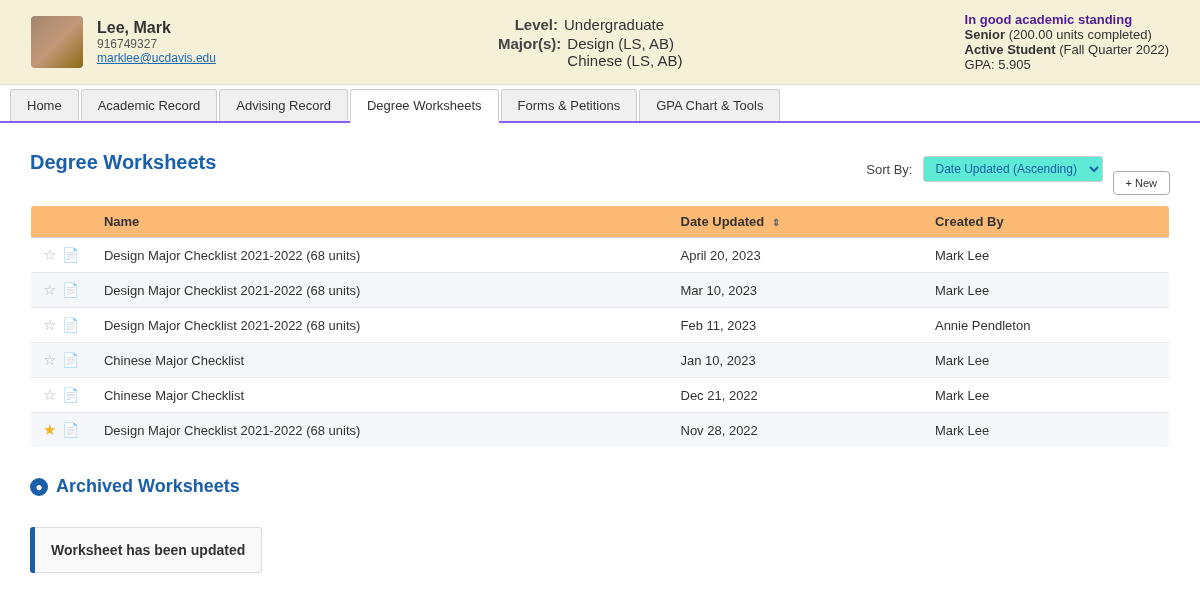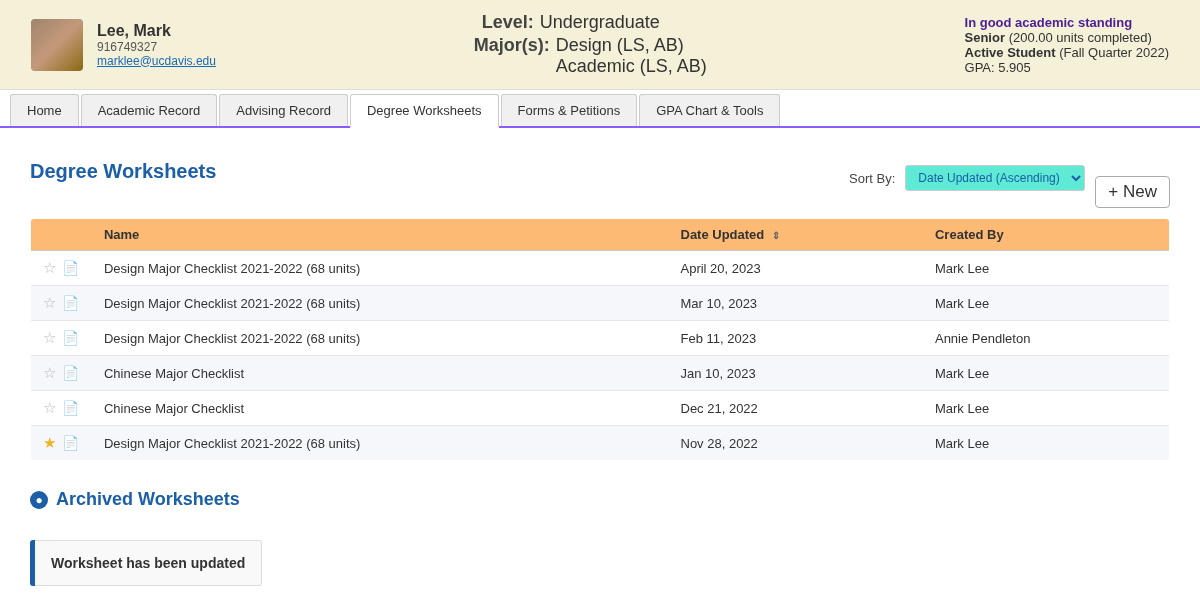--- a/index.html
+++ b/index.html
@@ -38,21 +38,21 @@
     }
     .student-info { }
     .student-name { font-size: 16px; font-weight: bold; color: #333; }
     .student-id { font-size: 12px; color: #555; }
     .student-email { font-size: 12px; color: #1a6ab5; text-decoration: underline; cursor: pointer; }
 
     .header-middle {
       display: flex;
       flex-direction: column;
       gap: 2px;
-      font-size: 18px;
+      font-size: 15px;
     }
     .header-middle .row { display: flex; gap: 6px; }
     .header-middle .label { font-weight: bold; color: #444; min-width: 60px; text-align: right; }
     .header-middle .value { color: #333; }
 
     .header-right {
       text-align: left;
       font-size: 13px;
     }
     .standing { color: #4c1d95; font-weight: bold; font-size: 13px; }
@@ -109,21 +109,21 @@
       padding: 4px 8px;
       font-size: 12px;
       color: #1a5fa8;
       border: 1px solid #ccc;
       border-radius: 3px;
       background: #5eead4;
       cursor: pointer;
     }
     .new-btn {
       padding: 5px 12px;
-      font-size: 17px;
+      font-size: 11px;
       background: #fff;
       border: 1px solid #aaa;
       border-radius: 4px;
       cursor: pointer;
       color: #333;
       display: flex;
       align-items: center;
       gap: 4px;
       margin-top: 28px;
     }
@@ -242,21 +242,21 @@
 
   <div class="header-middle">
     <div class="row">
       <span class="label">Level:</span>
       <span class="value">Undergraduate</span>
     </div>
     <div class="row" style="align-items:flex-start;">
       <span class="label">Major(s):</span>
       <span class="value">
         <span>Design (LS, AB)</span><br>
-        <span>Academic (LS, AB)</span>
+        <span>Chinese (LS, AB)</span>
       </span>
     </div>
   </div>
 
   <div class="header-right">
     <div class="standing">In good academic standing</div>
     <div class="standing-detail">
       <strong>Senior</strong>
       <span>(200.00 units completed)</span>
     </div>

